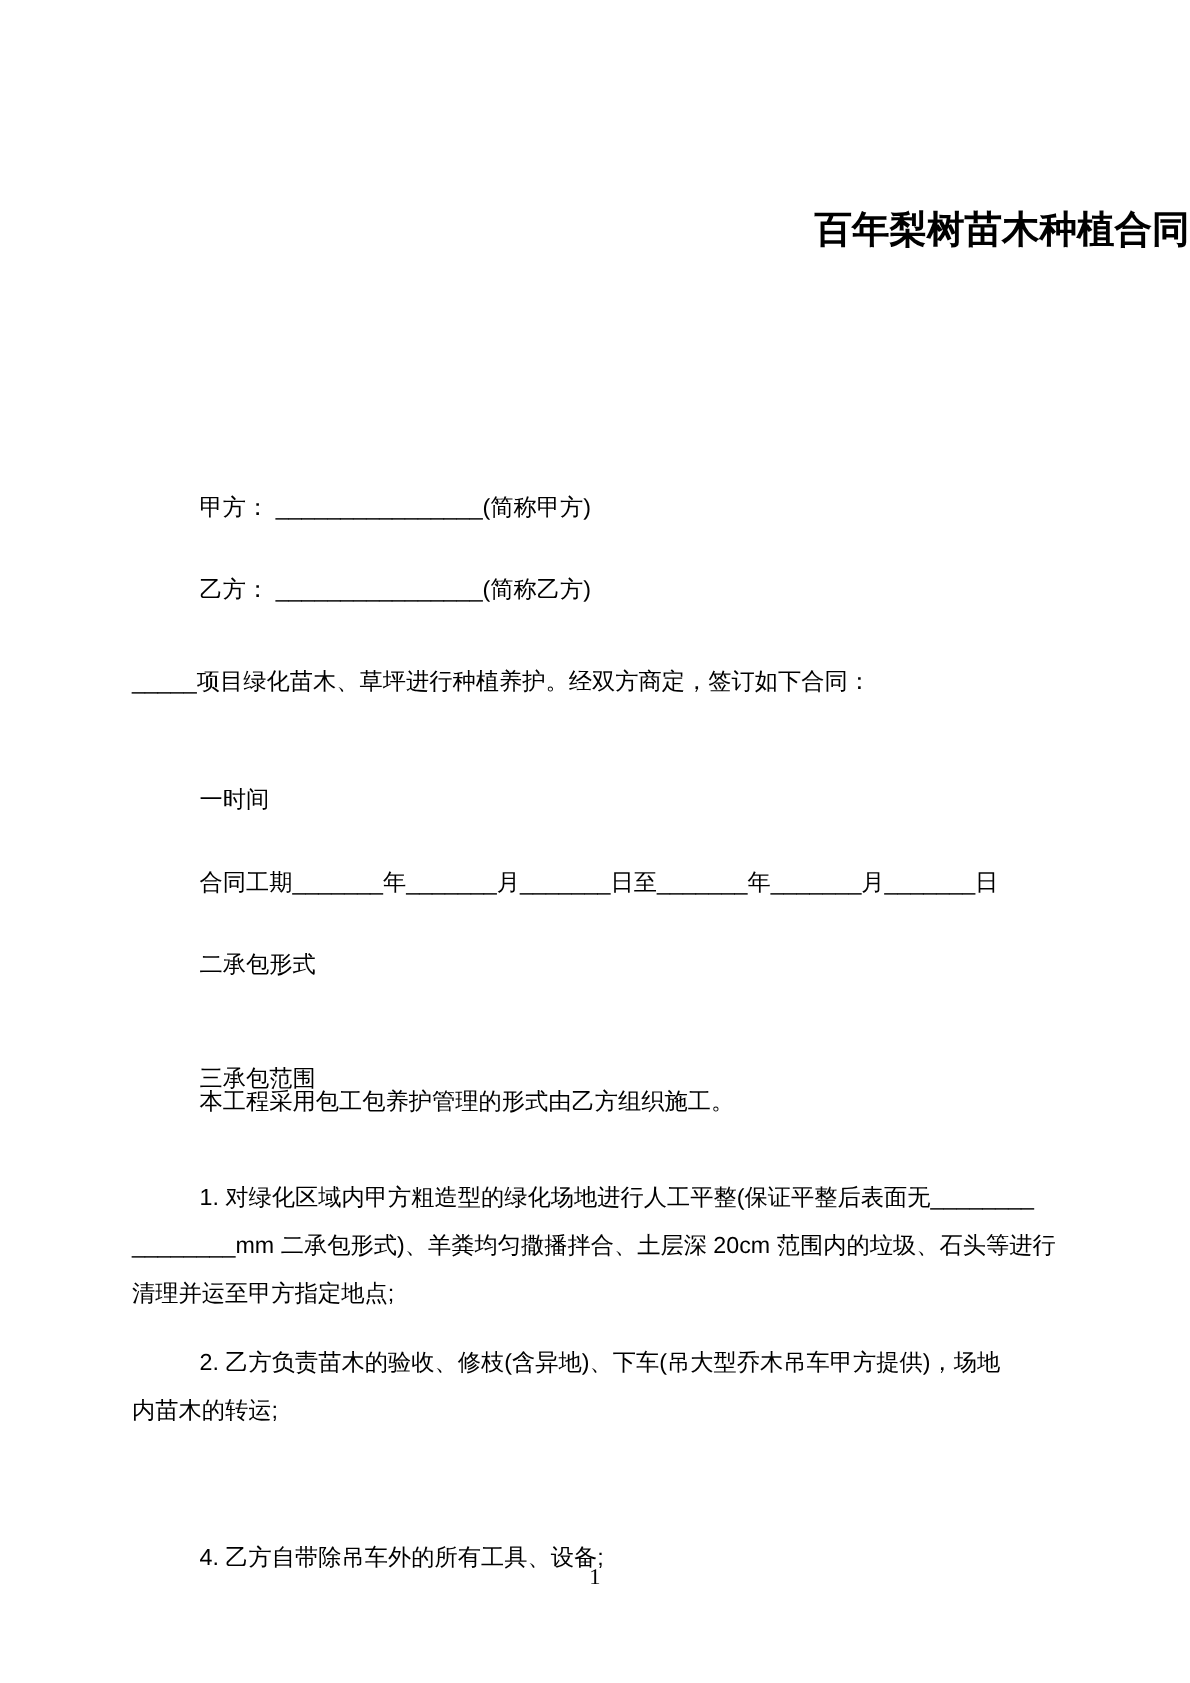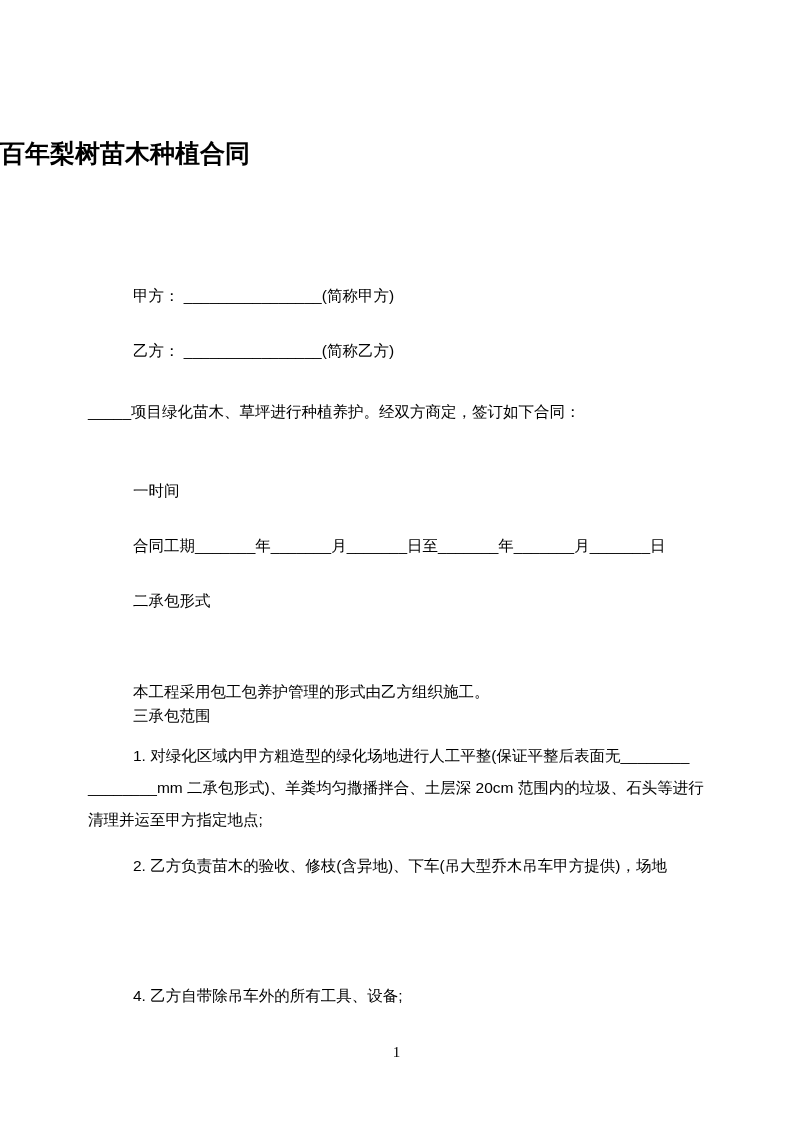--- a/index.html
+++ b/index.html
@@ -15,34 +15,35 @@
     overflow: hidden;
     font-family: "Liberation Sans", "DejaVu Sans", sans-serif;
     font-size: 15.5px;
     color: #000000;
   }
   .doc-title {
     position: absolute;
     top: 133px;
     left: 0;
     width: 793px;
-    text-align: left;
+    text-align: right;
     font-size: 25px;
     font-weight: bold;
     line-height: 40px;
     white-space: pre;
   }
   .line {
     position: absolute;
     left: 88px;
     width: 618px;
     line-height: 32px;
     height: 32px;
     white-space: pre;
     overflow: visible;
+    margin-top: 43px;
   }
   .indent {
     padding-left: 45px;
   }
   .footer-page-num {
     position: absolute;
     top: 1040px;
     left: 0;
     width: 793px;
     text-align: center;
@@ -66,29 +67,30 @@
   <div class="line" style="top:396px">_____项目绿化苗木、草坪进行种植养护。经双方商定，签订如下合同：</div>
 
   <div class="line indent" style="top:475px">一时间</div>
 
   <div class="line indent" style="top:530px">合同工期_______年_______月_______日至_______年_______月_______日</div>
 
   <div class="line indent" style="top:585px">二承包形式</div>
 
   <div class="line indent" style="top:676px">本工程采用包工包养护管理的形式由乙方组织施工。</div>
 
-  <div class="line indent" style="top:700px">三承包范围</div>
+  <div class="line indent" style="top:661px">三承包范围</div>
 
   <div class="line indent" style="top:740px">1. 对绿化区域内甲方粗造型的绿化场地进行人工平整(保证平整后表面无________</div>
 
   <div class="line" style="top:772px">________mm 二承包形式)、羊粪均匀撒播拌合、土层深 20cm 范围内的垃圾、石头等进行</div>
 
   <div class="line" style="top:804px">清理并运至甲方指定地点;</div>
 
   <div class="line indent" style="top:850px">2. 乙方负责苗木的验收、修枝(含异地)、下车(吊大型乔木吊车甲方提供)，场地</div>
 
+  <div class="line" style="top:882px">内苗木的转运;</div>
 
 
   <div class="line indent" style="top:980px">4. 乙方自带除吊车外的所有工具、设备;</div>
 
   <div class="footer-page-num">1</div>
 
 </div>
 
 </body></html>

